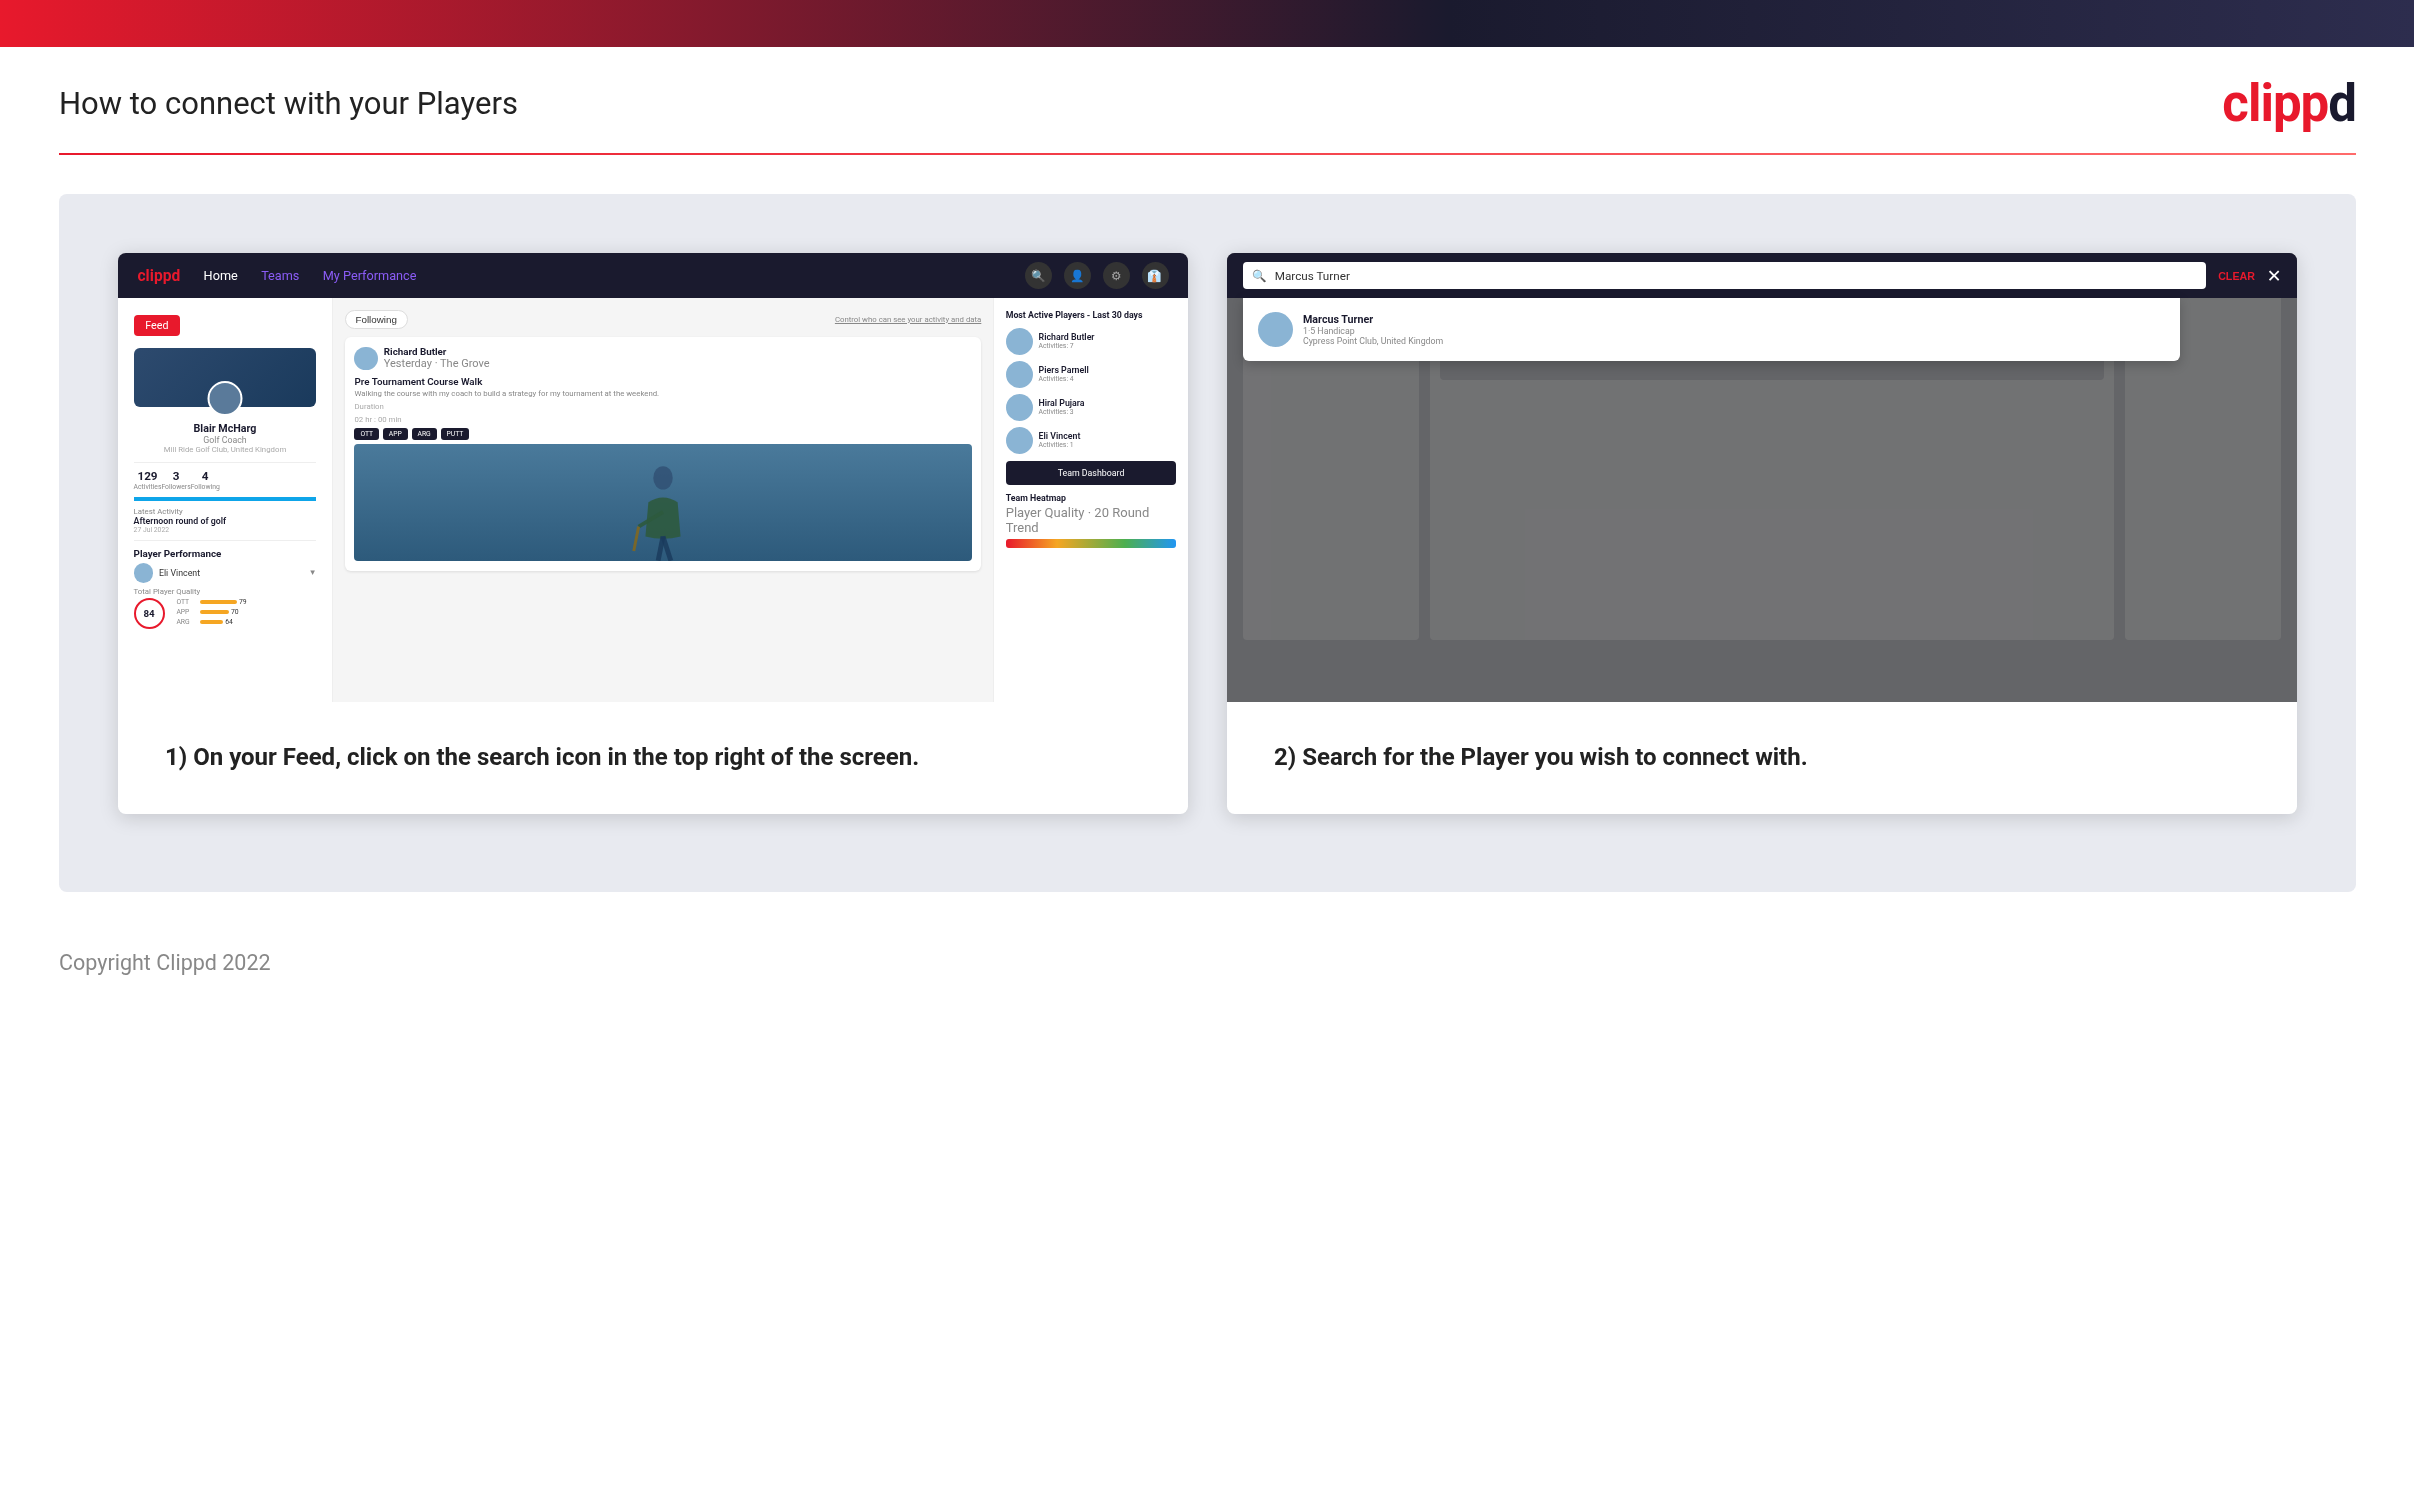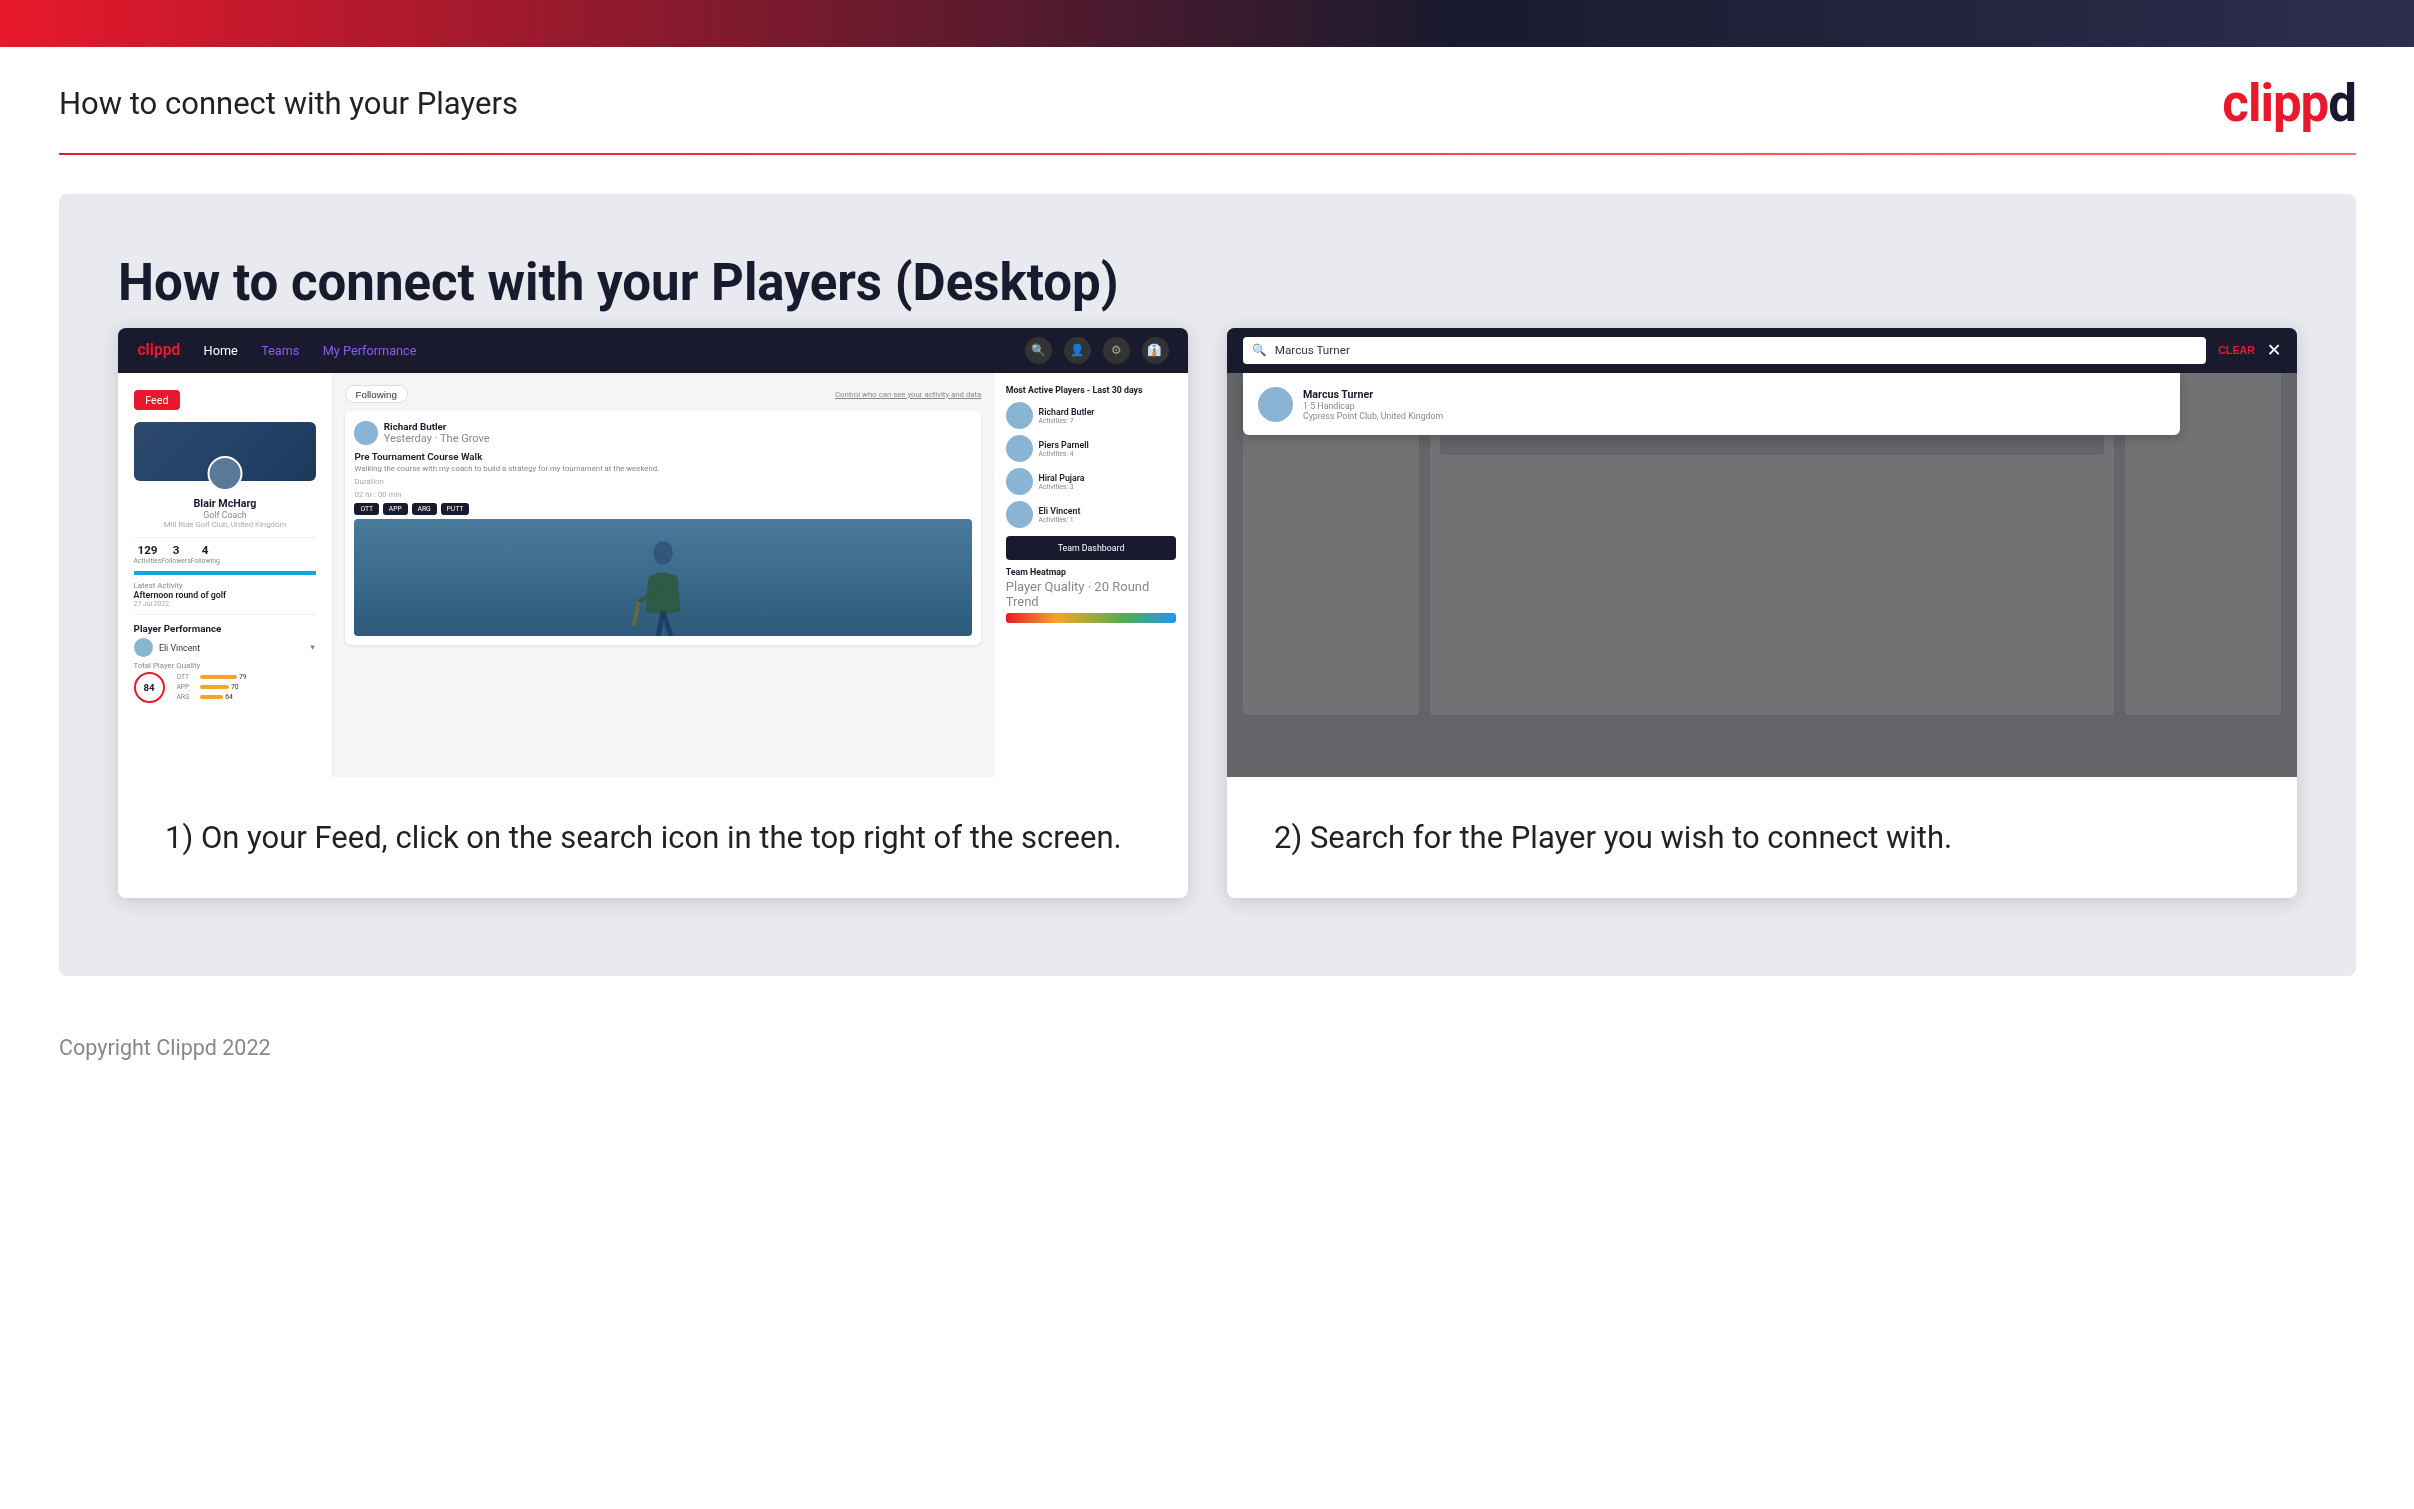--- a/index.html
+++ b/index.html
@@ -514,23 +514,24 @@
     .sr-sub {
       font-size: 8.8px;
       color: #888;
     }
 
     
     .caption-panel {
       padding: 39px 47px;
     }
     .caption-text {
-      font-size: 31px;
+      font-size: 24px;
       color: #222;
       line-height: 1.4;
+      font-weight: bold;
     }
 
     
     .footer {
       padding: 19.5px 59px;
       color: #888;
       font-size: 21.5px;
     }
 
     
@@ -550,21 +551,20 @@
 
 <div class="header">
   <h1 class="header-title">How to connect with your Players</h1>
   <div class="logo-text">clipp<span>d</span></div>
 </div>
 
 <div class="divider"></div>
 
 <div class="main-content">
 
-  <h2 class="page-heading">How to connect with your Players (Desktop)</h2>
 
   <div class="screenshots-row">
 
     <div class="screenshot-panel">
       <div class="app-screenshot">
 
         <div class="app-nav">
           <span class="app-logo-small">clippd</span>
           <span class="nav-item active">Home</span>
           <span class="nav-item">Teams</span>

